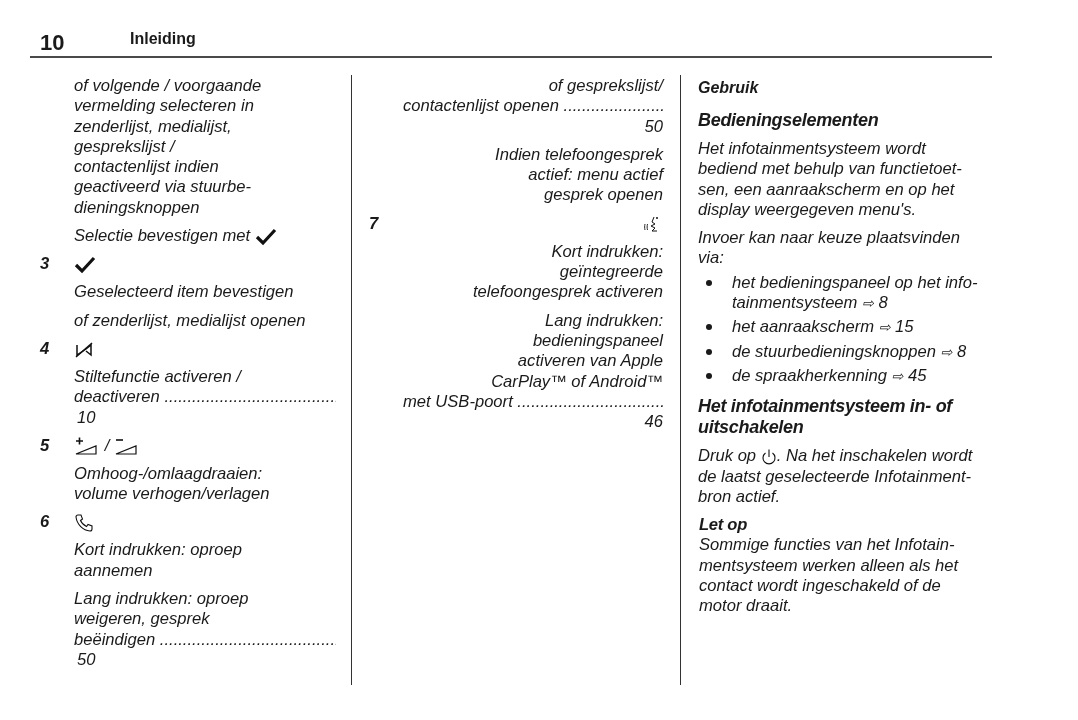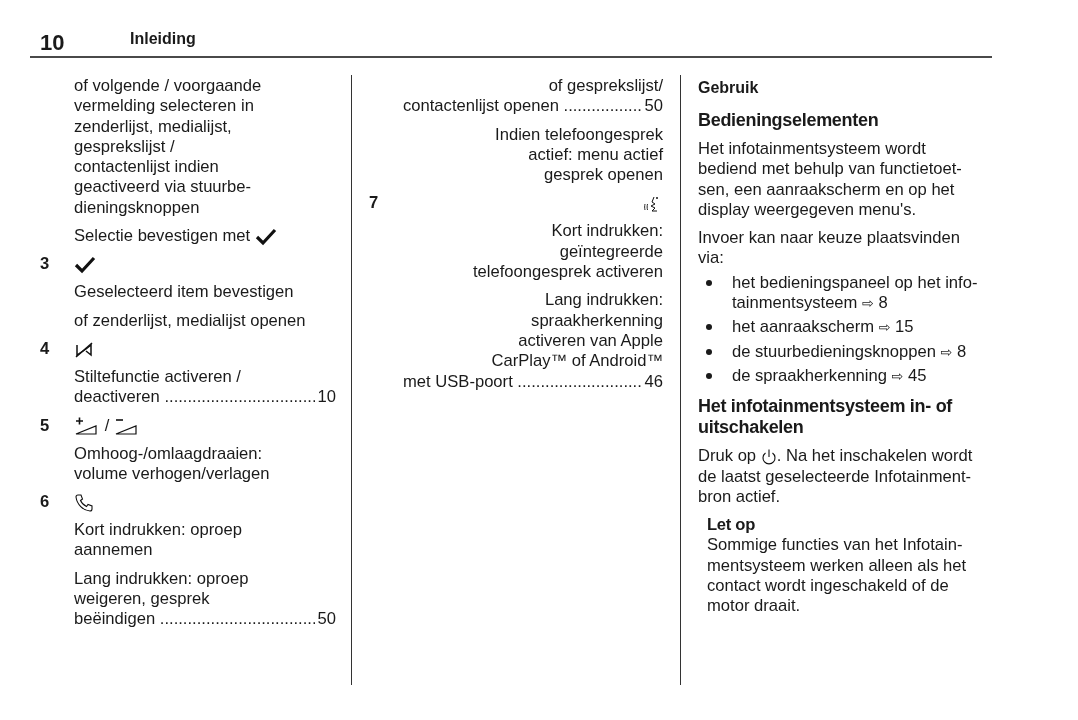--- a/index.html
+++ b/index.html
@@ -2,34 +2,34 @@
 <html><head>
 <meta charset="utf-8">
 <style>
   html, body { margin:0; padding:0; background:#ffffff; }
   body { width:1078px; height:720px; position:relative; overflow:hidden;
          font-family:"Liberation Sans", sans-serif; color:#1a1a1a; }
   .hdr-num { position:absolute; left:40px; top:30px; font-size:22px; font-weight:bold; }
   .hdr-title { position:absolute; left:130px; top:30px; font-size:16px; font-weight:bold; }
   .hdr-rule { position:absolute; left:30px; top:56px; width:962px; height:2px; background:#4a4a4a; }
   .vdiv { position:absolute; top:75px; width:1px; height:610px; background:#333; }
-  .col { position:absolute; top:76px; font-size:16.6px; line-height:20.3px; }
+  .col { position:absolute; top:76px; font-size:16.6px; line-height:20.3px;font-style:italic; }
   .p { margin:0 0 8px 0; position:relative; }
-  .lead { display:flex; }
+  .lead { display:flex;flex-direction:column; }
   .lead .t { white-space:nowrap; overflow:hidden; flex:1; }
   .lead .t::after { content:" ................................................................................"; }
   .lead .n { padding-left:3px; white-space:nowrap; }
   .item { position:relative; margin:0 0 8px 0; height:20px; }
   .item .num { position:absolute; font-weight:bold; }
   .ic { display:inline-block; vertical-align:middle; }
   .h1 { font-size:16px; font-weight:bold; line-height:28px; margin:0 0 8px 0; }
   .h2 { font-size:18px; font-weight:bold; line-height:21px; margin:0 0 8px 0; letter-spacing:-0.3px; }
   .bul { position:relative; padding-left:34px; margin:0 0 4px 0; }
   .bul::before { content:""; position:absolute; left:8px; top:7px; width:6px; height:6px; border-radius:50%; background:#1a1a1a; }
-  .note { margin-left:9px; }
+  .note { margin-left:1px; }
   .note .nt { font-weight:bold; letter-spacing:-0.3px; }
   .ref { font-size:14px; }
 </style>
 </head>
 <body>
 
 <div class="hdr-num">10</div>
 <div class="hdr-title">Inleiding</div>
 <div class="hdr-rule"></div>
 
@@ -131,21 +131,21 @@
         <circle cx="14" cy="3" r="1" fill="#111"></circle>
       </svg>
   </div>
   <div class="p">
     <div>Kort indrukken:</div>
     <div>geïntegreerde</div>
     <div>telefoongesprek activeren</div>
   </div>
   <div class="p">
     <div>Lang indrukken:</div>
-    <div>spraakherkenning</div>
+    <div>bedieningspaneel</div>
     <div>activeren van Apple</div>
     <div>CarPlay™ of Android™</div>
     <div class="lead">
         <span class="t">met USB-poort</span>
         <span class="n">46</span>
       </div>
   </div>
 </div>
 
 <div class="col" style="left:698px; width:300px; top:74px;">

